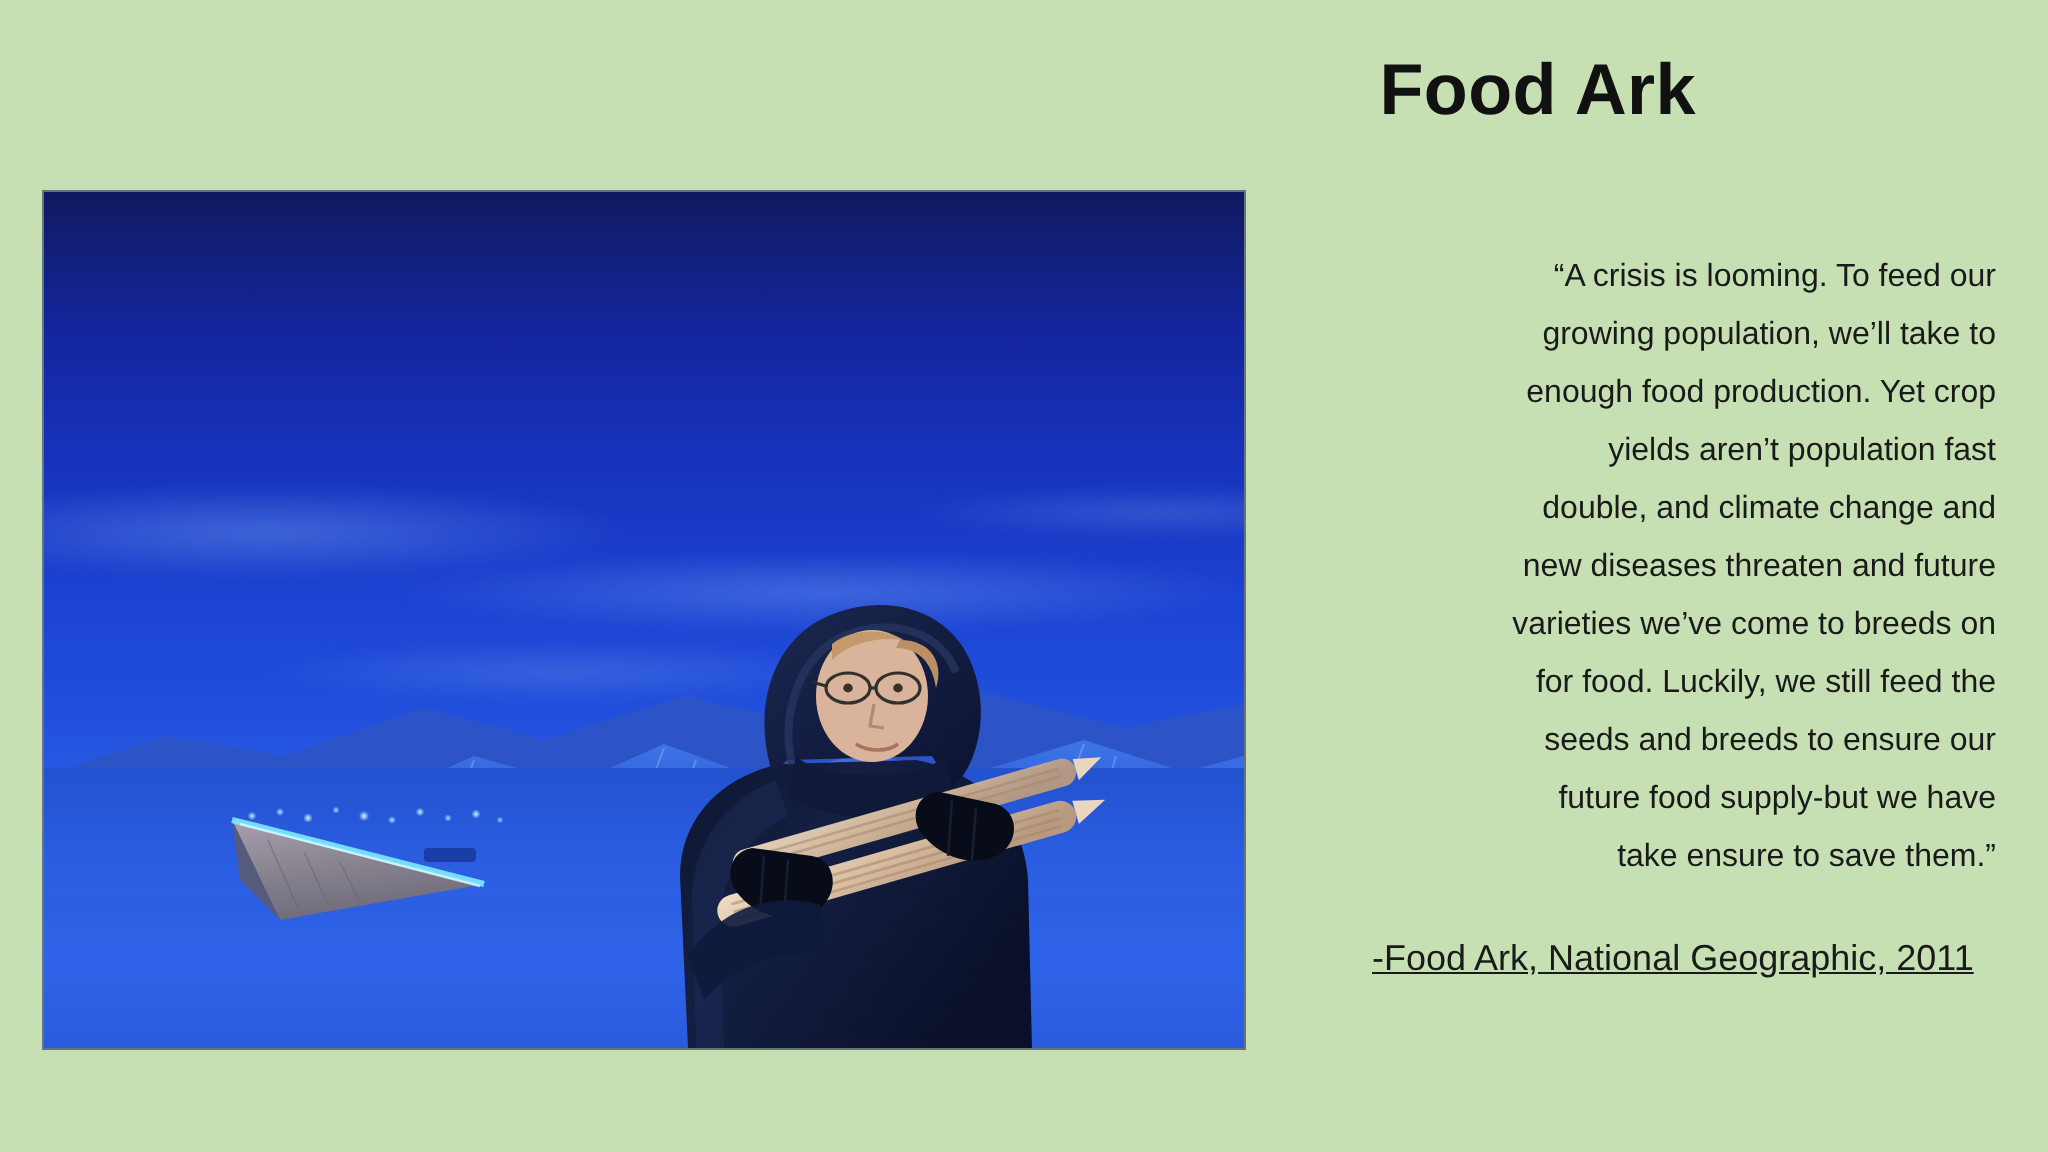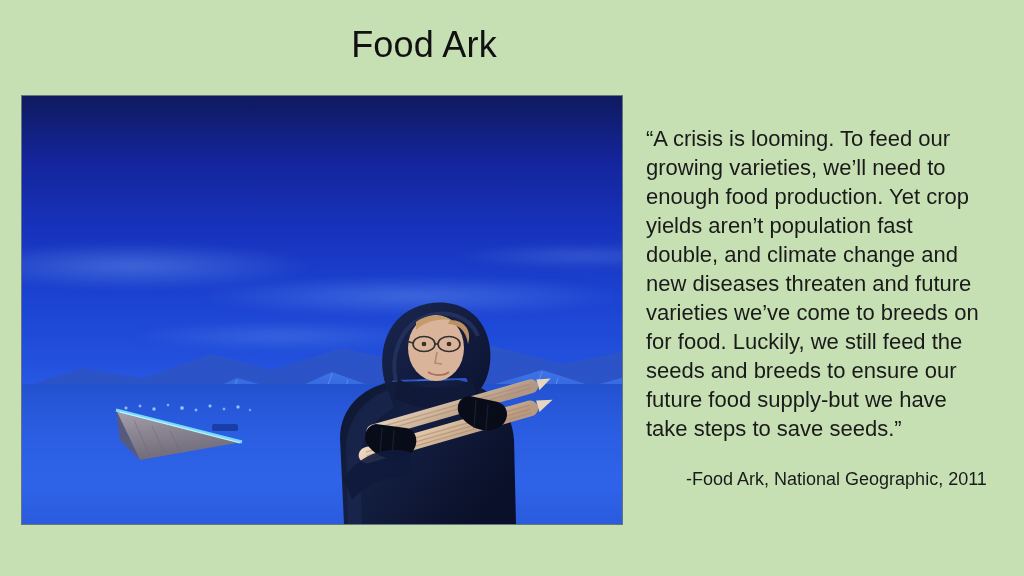--- a/index.html
+++ b/index.html
@@ -16,23 +16,23 @@
     font-family: "Liberation Sans", sans-serif;
     position: relative;
   }
 
   
   #slide-title {
     position: absolute;
     left: 0;
     top: 25px;
     width: 848px;
-    text-align: center;
+    text-align: right;
     font-size: 36px;
-    font-weight: normal;
+    font-weight: bold;
     color: #111111;
     letter-spacing: 0.2px;
     line-height: 1.1;
   }
 
   
   #photo-figure {
     position: absolute;
     left: 22px;
     top: 96px;
@@ -115,34 +115,36 @@
 
   
   #photo-person { left: 268px; top: 182px; width: 300px; height: 246px; }
 
   
   #quote-block {
     position: absolute;
     left: 646px;
     top: 124px;
     width: 352px;
-    font-size: 22px;
+    font-size: 16px;
     line-height: 29px;
     color: #1a1a1a;
+    text-align: right;
   }
   #quote-block .qline { white-space: pre; }
 
   #quote-attribution {
     position: absolute;
     left: 686px;
     top: 467px;
     font-size: 18px;
     line-height: 24px;
     color: #1a1a1a;
     white-space: pre;
+    text-decoration: underline;
   }
 </style>
 </head>
 <body style="background: rgb(198, 224, 180);">
 
 <div id="slide-title">Food Ark</div>
 
 <figure id="photo-figure">
 
   <div class="photo-layer" id="photo-sky"></div>
@@ -289,25 +291,25 @@
       <path d="M186,122 L184,150"></path>
         <path d="M198,126 L196,152"></path>
     </g>
 
     <path d="M54,200 C70,176 96,168 120,174 L124,200 C100,196 78,204 62,222 Z" fill="#101a3c" opacity="0.9"></path>
   </svg>
 </figure>
 
 <blockquote id="quote-block">
   <div class="qline">“A crisis is looming. To feed our</div>
-  <div class="qline">growing varieties, we’ll need to</div>
+  <div class="qline">growing population, we’ll take to</div>
   <div class="qline">enough food production. Yet crop</div>
   <div class="qline">yields aren’t population fast</div>
   <div class="qline">double, and climate change and</div>
   <div class="qline">new diseases threaten and future</div>
   <div class="qline">varieties we’ve come to breeds on</div>
   <div class="qline">for food. Luckily, we still feed the</div>
   <div class="qline">seeds and breeds to ensure our</div>
   <div class="qline">future food supply-but we have</div>
-  <div class="qline">take steps to save seeds.”</div>
+  <div class="qline">take ensure to save them.”</div>
 </blockquote>
 
 <div id="quote-attribution">-Food Ark, National Geographic, 2011</div>
 
 </body></html>

